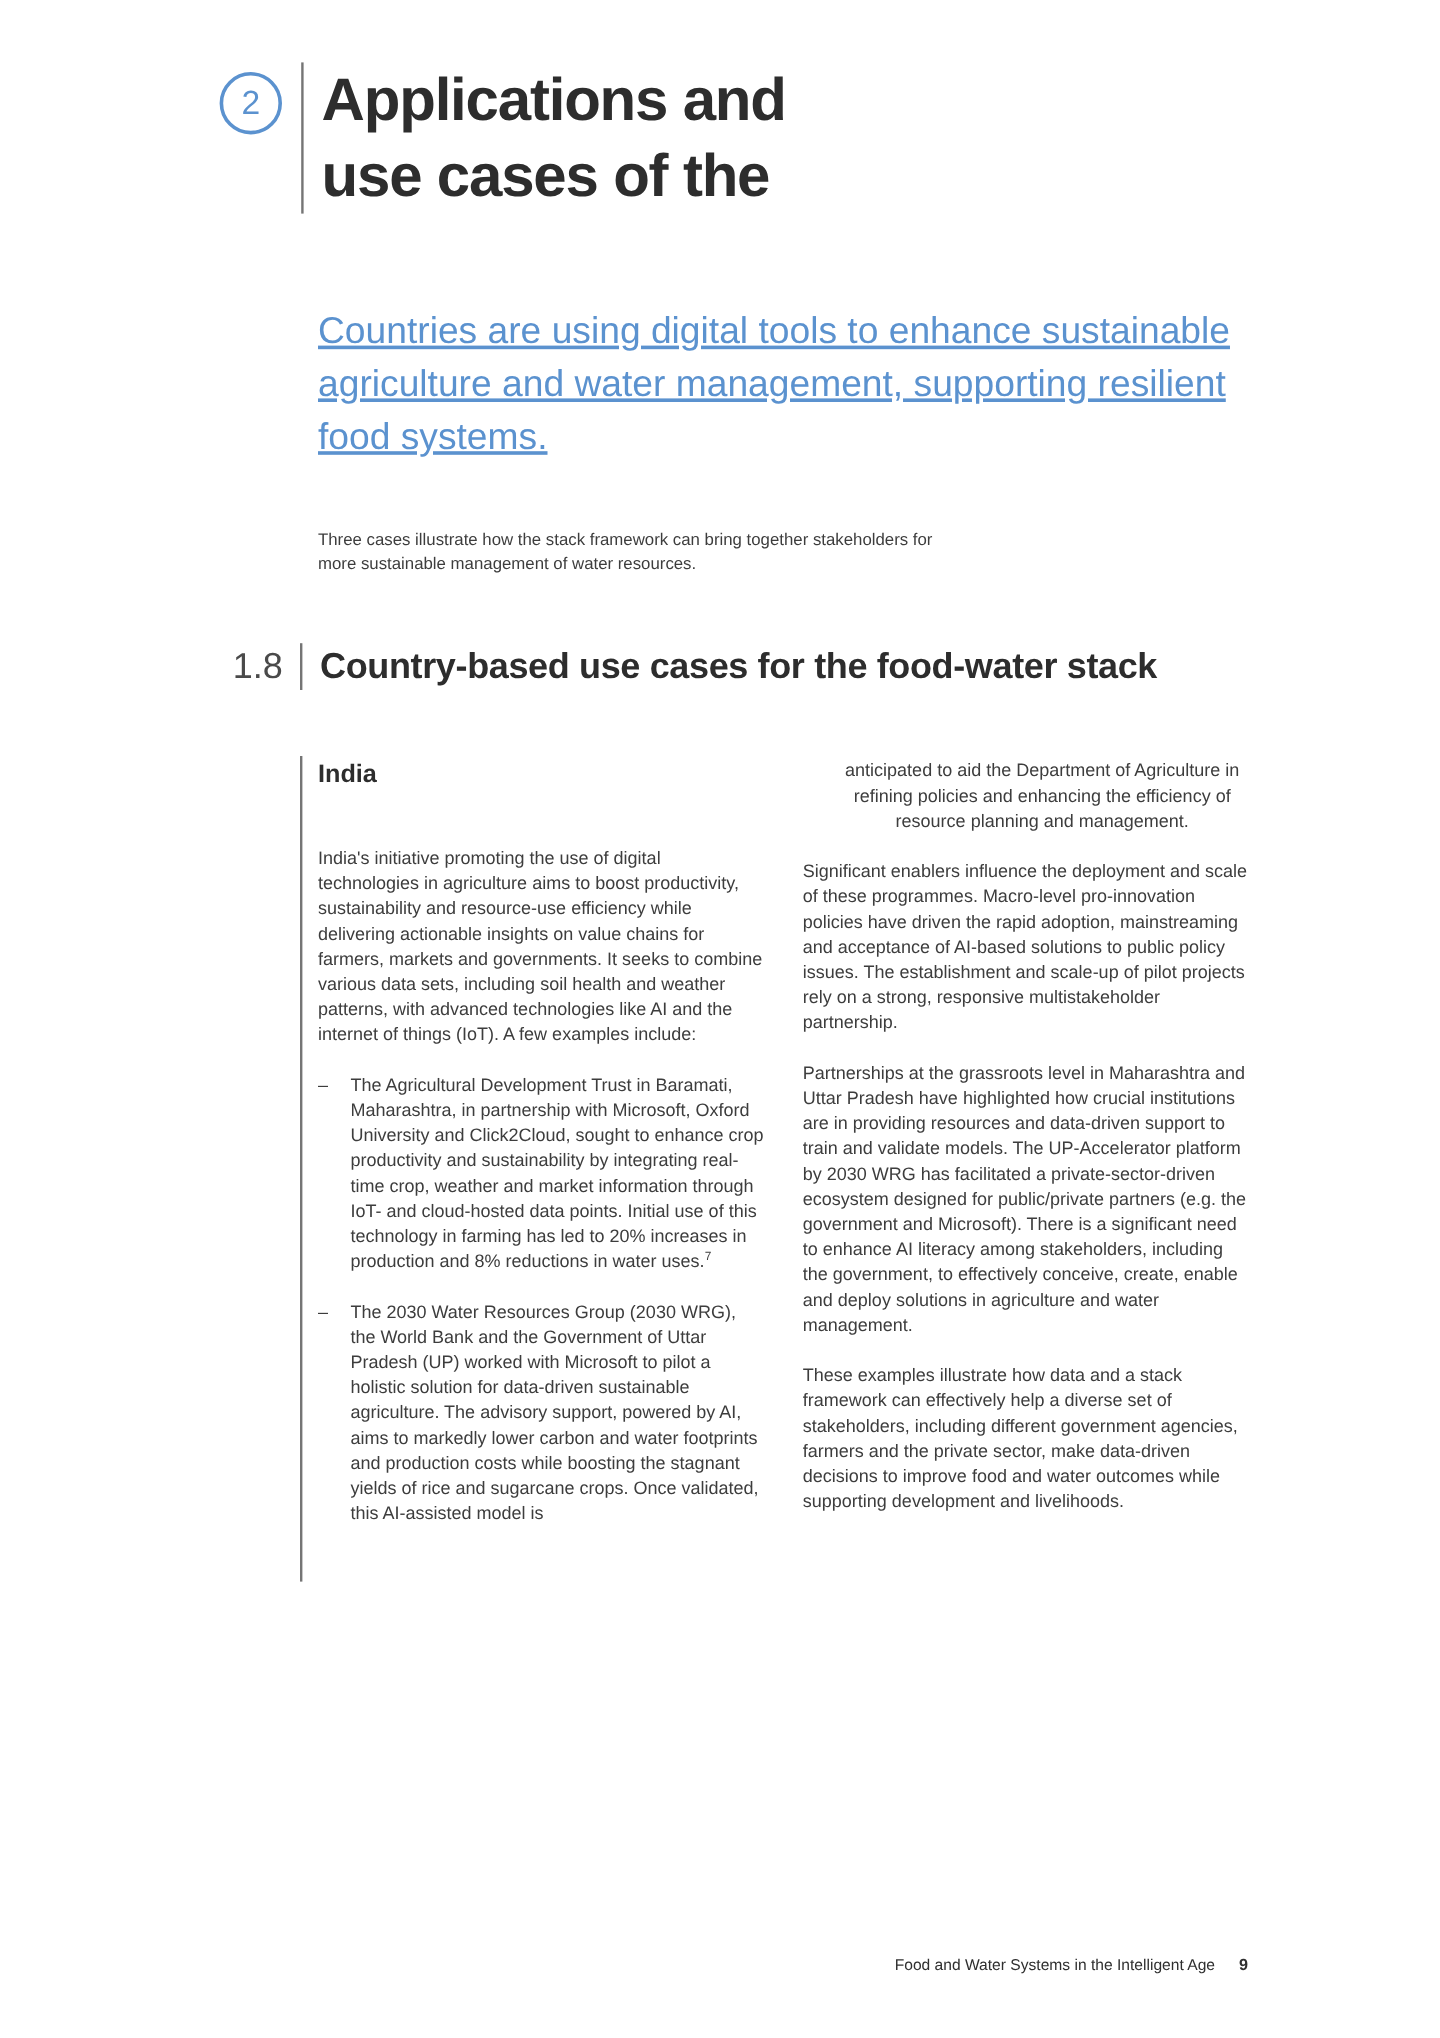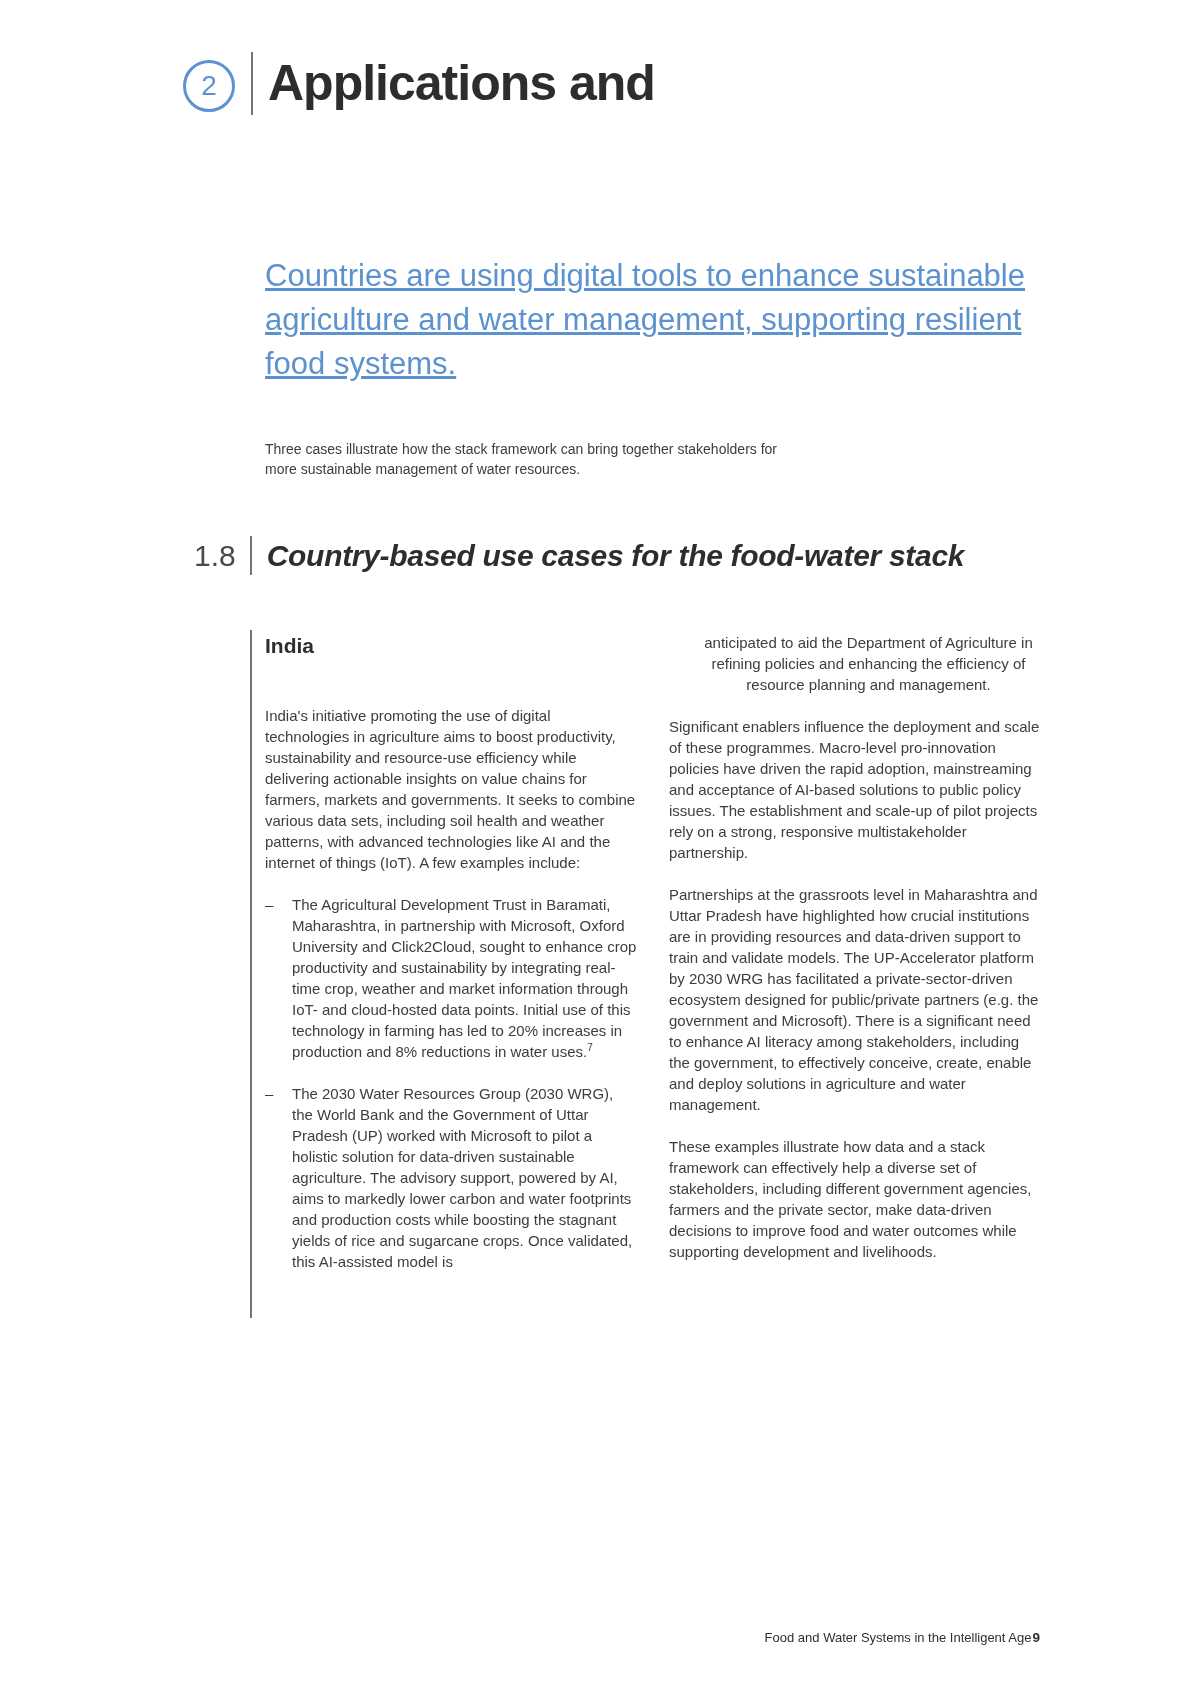--- a/index.html
+++ b/index.html
@@ -36,50 +36,51 @@
     position:absolute; left:265px; top:440px; width:520px;
     font-size:14px; line-height:1.42; color:var(--body_color,#3d3d3d);
   }
 
   
   .section-heading { position:absolute; left:194px; top:536px; display:flex; align-items:flex-start; }
   .section-number { font-size:30px; line-height:1.3; color:#4a4a4a; }
   .section-rule { width:2px; background:var(--rule_color,#757575); align-self:stretch; margin-left:14px; }
   .section-title {
     margin-left:15px; font-size:30px; font-weight:bold; line-height:1.3;
-    color:var(--title_color,#2d2d2d); letter-spacing:-0.3px;font-style:italic;
+    color:var(--title_color,#2d2d2d); letter-spacing:-0.3px;
   }
 
   
   .body-rule { position:absolute; left:250px; top:630px; width:2px; height:688px; background:var(--rule_color,#757575); }
   .columns { position:absolute; left:265px; top:632px; width:776px; display:flex; gap:32px; }
   .col { width:374px; font-size:15px; line-height:21px; color:var(--body_color,#3d3d3d); }
   .col-heading { font-size:21px; line-height:27px; font-weight:bold; color:var(--title_color,#2d2d2d); margin-bottom:46px; }
   .col p { margin-bottom:21px; }
   .col p.indent { padding-left:27px;text-align:center; }
   .bullet { display:flex; margin-bottom:21px; }
   .bullet .dash { flex:none; width:27px; }
   sup { font-size:10px; line-height:0; vertical-align:super; }
 
   
-  .footer { position:absolute; right:160px; top:1630px; display:flex; align-items:flex-end; gap:1px; font-size:13px; color:#2f2f2f; }
+  .footer { position:absolute; right:160px; top:1630px; display:flex; align-items:flex-end; gap:20px; font-size:13px; color:#2f2f2f; }
   .footer .pageno { font-weight:bold; font-size:13.5px; }
 </style>
 </head>
 <body>
 
 <div class="page">
 
   <div class="header">
     <div class="chapter-badge">
       <span>2</span>
     </div>
     <div class="title-rule"></div>
     <div class="page-title">
       <div>Applications and</div>
+      <div>use cases of the</div>
     </div>
   </div>
 
   <div class="subtitle">Countries are using digital tools to enhance sustainable agriculture and water management, supporting resilient food systems.</div>
 
   <div class="intro">Three cases illustrate how the stack framework can bring together stakeholders for more sustainable management of water resources.</div>
 
   <div class="section-heading">
     <div class="section-number">1.8</div>
     <div class="section-rule"></div>

